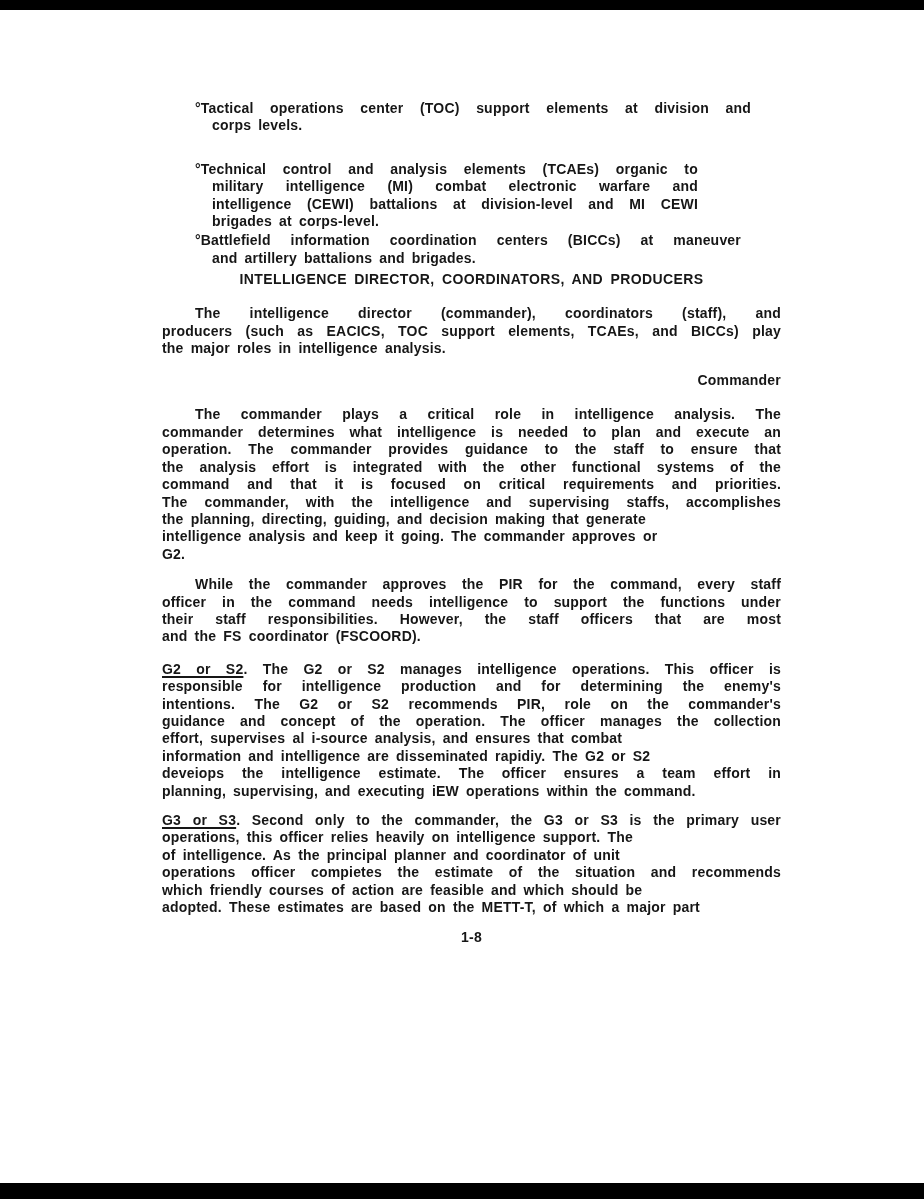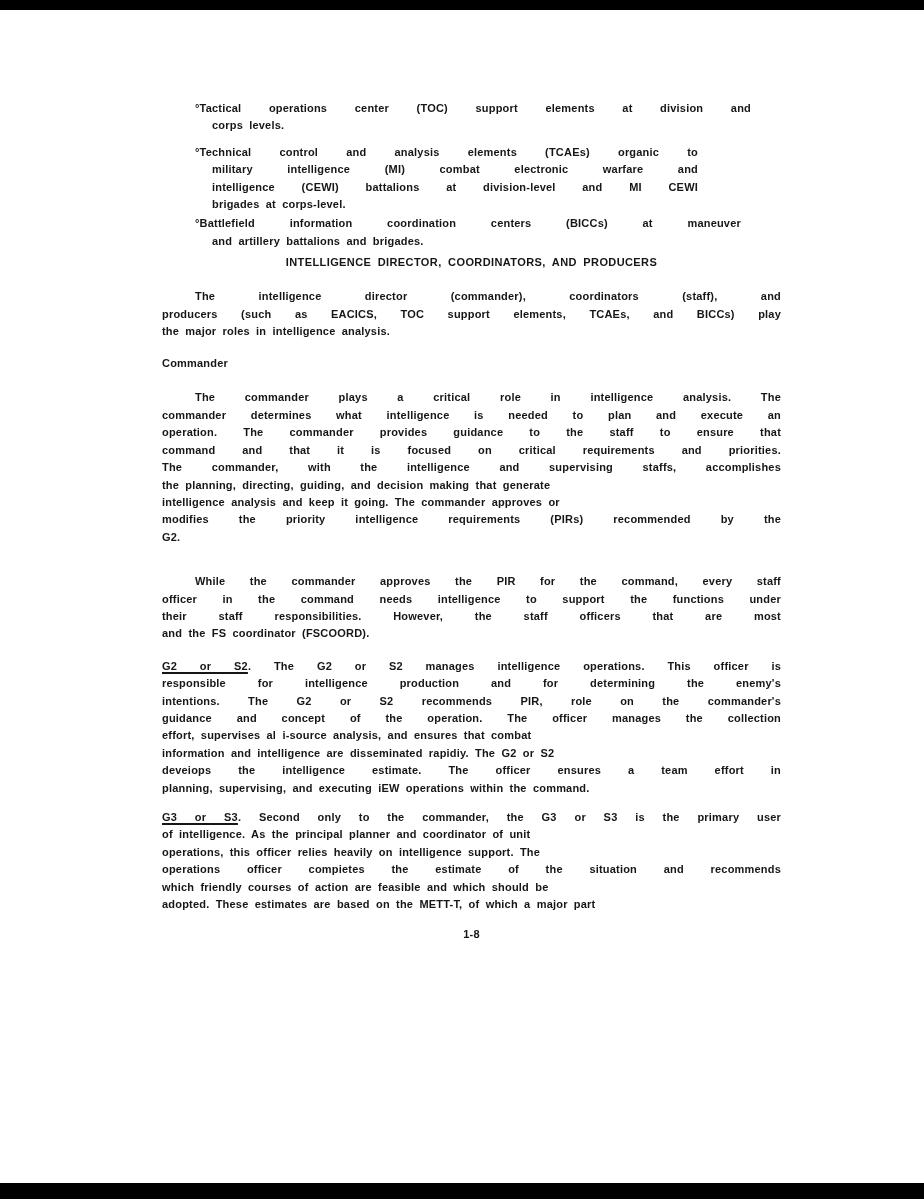--- a/index.html
+++ b/index.html
@@ -1,41 +1,41 @@
 <!DOCTYPE html>
 <html><head>
 <meta charset="utf-8">
 <style>
   html,body{margin:0;padding:0;background:#ffffff;}
   .page{
     position:relative;width:924px;height:1199px;background:#ffffff;overflow:hidden;
     font-family:"Liberation Sans",sans-serif;font-weight:700;color:#161616;
-    font-size:11px;letter-spacing:0.2px;word-spacing:3px;
+    font-size:14px;letter-spacing:0.2px;word-spacing:3px;
   }
   .scan-bar{position:absolute;left:0;width:924px;background:#000;}
   .scan-bar.top{top:0;height:10px;}
   .scan-bar.bottom{bottom:0;height:16px;}
   .content{position:absolute;left:162px;top:100px;width:619px;}
   .ln{line-height:17.4px;}
   .j{text-align:justify;text-align-last:justify;}
   .l{text-align:left;text-align-last:left;}
   .indent{text-indent:33px;}
   .bullet{margin-left:50px;}
   .bullet .first{text-indent:-17px;}
   .b1{width:539px;}
-  .b2{width:486px;margin-top:9px;}
+  .b2{width:486px;margin-top:26px;}
   .b3{width:529px;margin-top:2px;}
   .deg{display:inline;}
   .heading{margin-top:3px;text-align:center;letter-spacing:0.4px;line-height:18px;}
   .intro{margin-top:17px;}
-  .subheading{text-align:left;line-height:18px;}
+  .subheading{text-align:right;line-height:18px;}
   .sub-commander{margin-top:14px;}
   .sub-staffs{margin-top:14px;letter-spacing:2.5px;}
   .para-commander{margin-top:17px;}
-  .para-staffs{margin-top:27px;}
+  .para-staffs{margin-top:13px;}
   .entry-1{margin-top:15px;}
   .entry-2{margin-top:12px;}
   .u{text-decoration:underline;text-decoration-thickness:1.5px;text-underline-offset:2px;}
   .pagenum{margin-top:13px;text-align:center;}
 </style>
 </head>
 <body>
 
 <div class="page">
   <div class="scan-bar top"></div>
@@ -67,25 +67,25 @@
       <div class="ln j">producers (such as EACICS, TOC support elements, TCAEs, and BICCs) play</div>
       <div class="ln l">the major roles in intelligence analysis.</div>
     </div>
 
     <div class="ln subheading sub-commander">Commander</div>
 
     <div class="para-commander">
       <div class="ln j indent">The commander plays a critical role in intelligence analysis. The</div>
       <div class="ln j">commander determines what intelligence is needed to plan and execute an</div>
       <div class="ln j">operation.  The commander provides guidance to the staff to ensure that</div>
+      <div class="ln j">the analysis effort is integrated with the other functional systems of the</div>
       <div class="ln j">command and that it is focused on critical requirements and priorities.</div>
       <div class="ln j">The commander, with the intelligence and supervising staffs, accomplishes</div>
       <div class="ln l">the planning, directing, guiding, and decision making that generate</div>
       <div class="ln l">intelligence analysis and keep it going.  The commander approves or</div>
-      <div class="ln j">modifies the priority intelligence requirements (PIRs) recommended by the</div>
       <div class="ln l">G2.</div>
     </div>
 
 
     <div class="para-staffs">
       <div class="ln j indent">While the commander approves the PIR for the command, every staff</div>
       <div class="ln j">officer in the command needs intelligence to support the functions under</div>
       <div class="ln j">their staff responsibilities.  However, the staff officers that are most</div>
       <div class="ln l">and the FS coordinator (FSCOORD).</div>
     </div>
@@ -96,22 +96,22 @@
       <div class="ln j">intentions.  The G2 or S2 recommends PIR, role on the commander's</div>
       <div class="ln j">guidance and concept of the operation.  The officer manages the collection</div>
       <div class="ln l">effort, supervises al i-source analysis, and ensures that combat</div>
       <div class="ln l">information and intelligence are disseminated rapidiy. The G2 or S2</div>
       <div class="ln j">deveiops the intelligence estimate. The officer ensures a team effort in</div>
       <div class="ln l">planning, supervising, and executing iEW operations within the command.</div>
     </div>
 
     <div class="entry-2">
       <div class="ln j"><span class="u">G3 or S3</span><span>.  Second only to the commander, the G3 or S3 is the primary user</span></div>
+      <div class="ln l">operations, this officer relies heavily on intelligence support.  The</div>
       <div class="ln l">of intelligence.  As the principal planner and coordinator of unit</div>
-      <div class="ln l">operations, this officer relies heavily on intelligence support.  The</div>
       <div class="ln j">operations officer compietes the estimate of the situation and recommends</div>
       <div class="ln l">which friendly courses of action are feasible and which should be</div>
       <div class="ln l">adopted.  These estimates are based on the METT-T, of which a major part</div>
     </div>
 
     <div class="ln pagenum">1-8</div>
 
   </div>
 </div>
 

